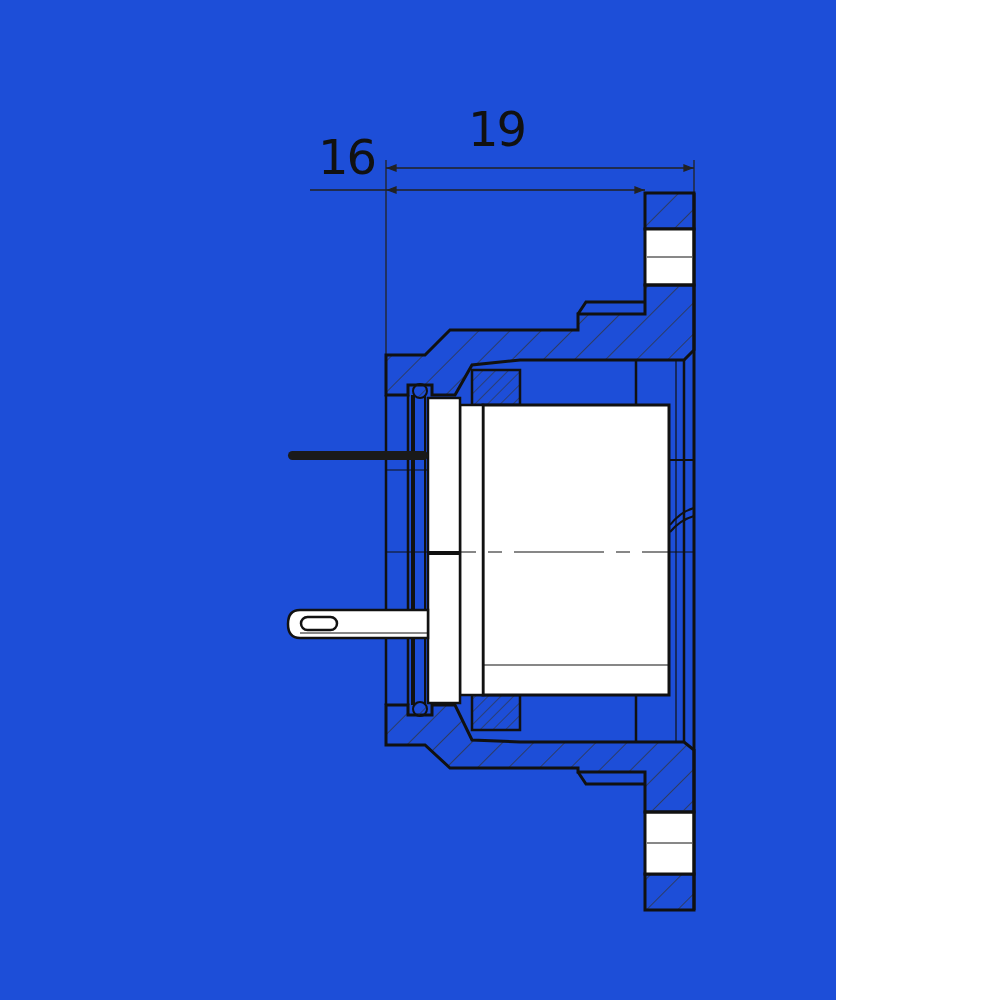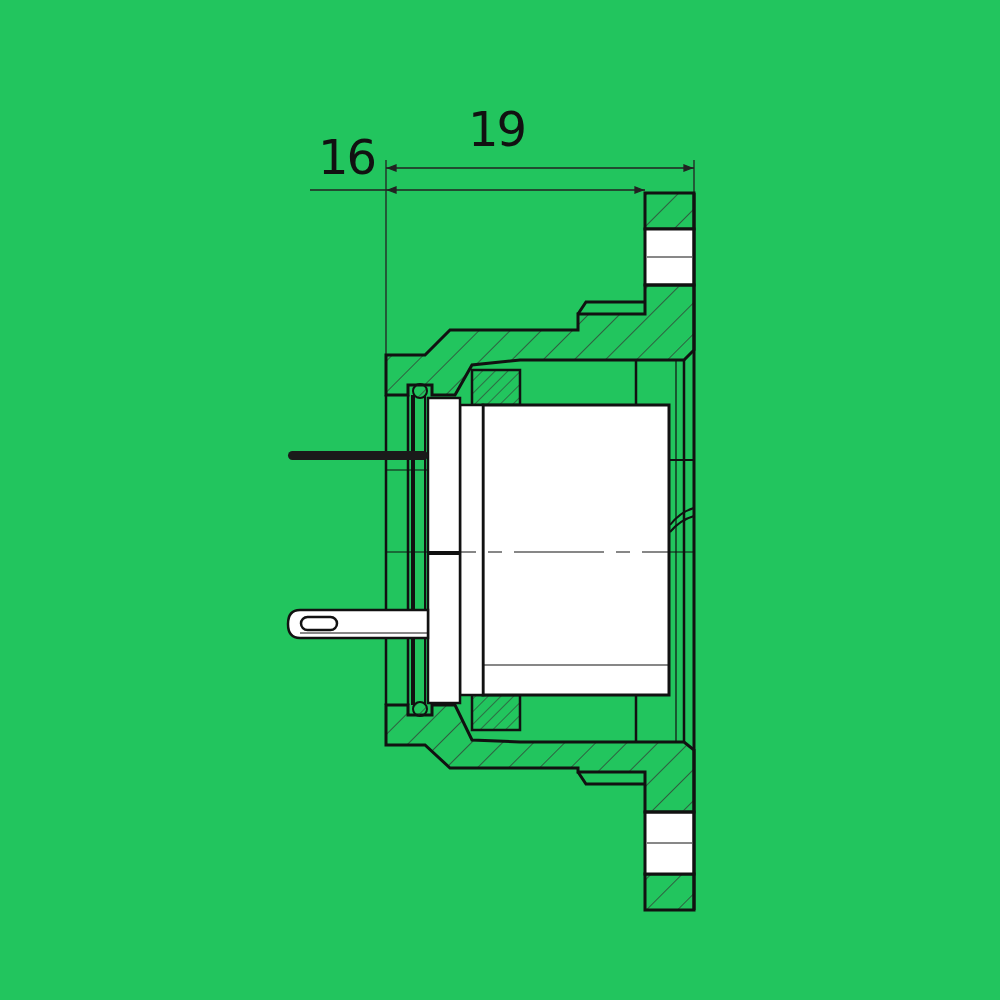--- a/index.html
+++ b/index.html
@@ -1,16 +1,16 @@
 <!DOCTYPE html>
 <html><head>
 <meta charset="utf-8">
 <style>
   html,body{margin:0;padding:0;background:#ffffff;}
-  #canvas{position:relative;width:1000px;height:1000px;background:#22c55e;overflow:hidden;}
+  #canvas{position:relative;width:836px;height:1000px;background:#1d4ed8;overflow:hidden;}
   svg{position:absolute;left:0;top:0;}
   .dim-label{font-family:"DejaVu Sans",sans-serif;font-size:48px;fill:#111;letter-spacing:-2px;}
 </style>
 </head>
 <body>
 
 <div id="canvas">
 <svg width="1000" height="1000" viewBox="0 0 1000 1000">
   <defs>
     <pattern id="hatch" patternUnits="userSpaceOnUse" width="22" height="22" patternTransform="rotate(45)">

